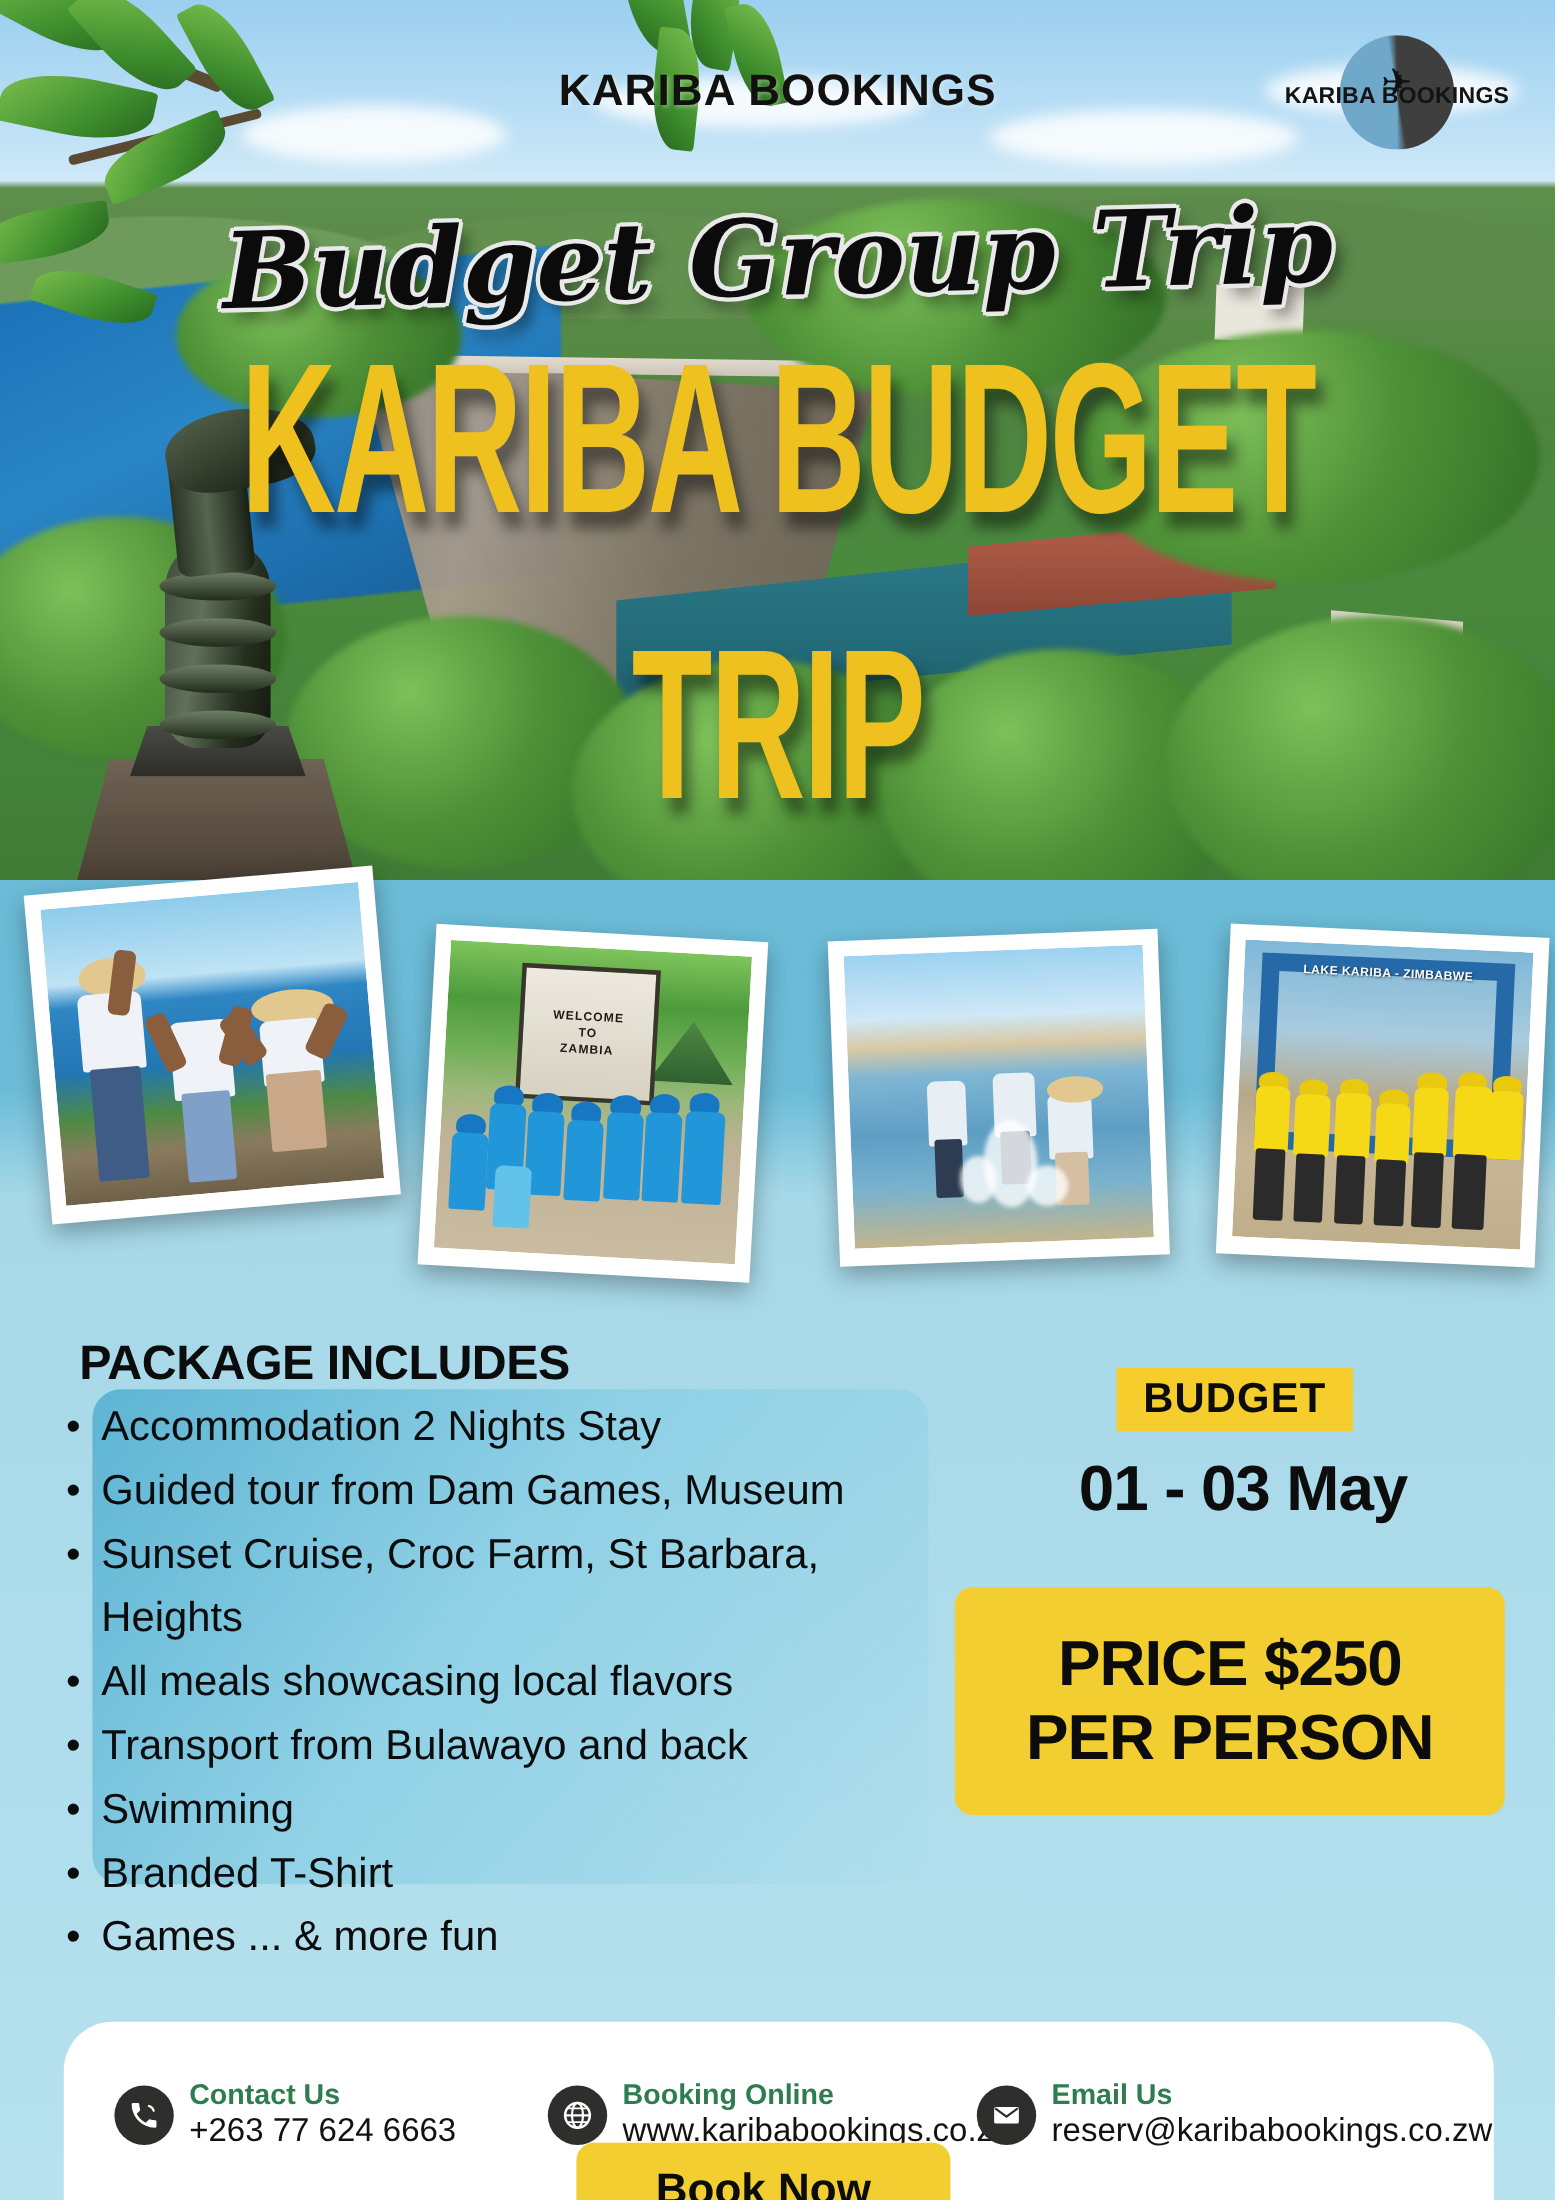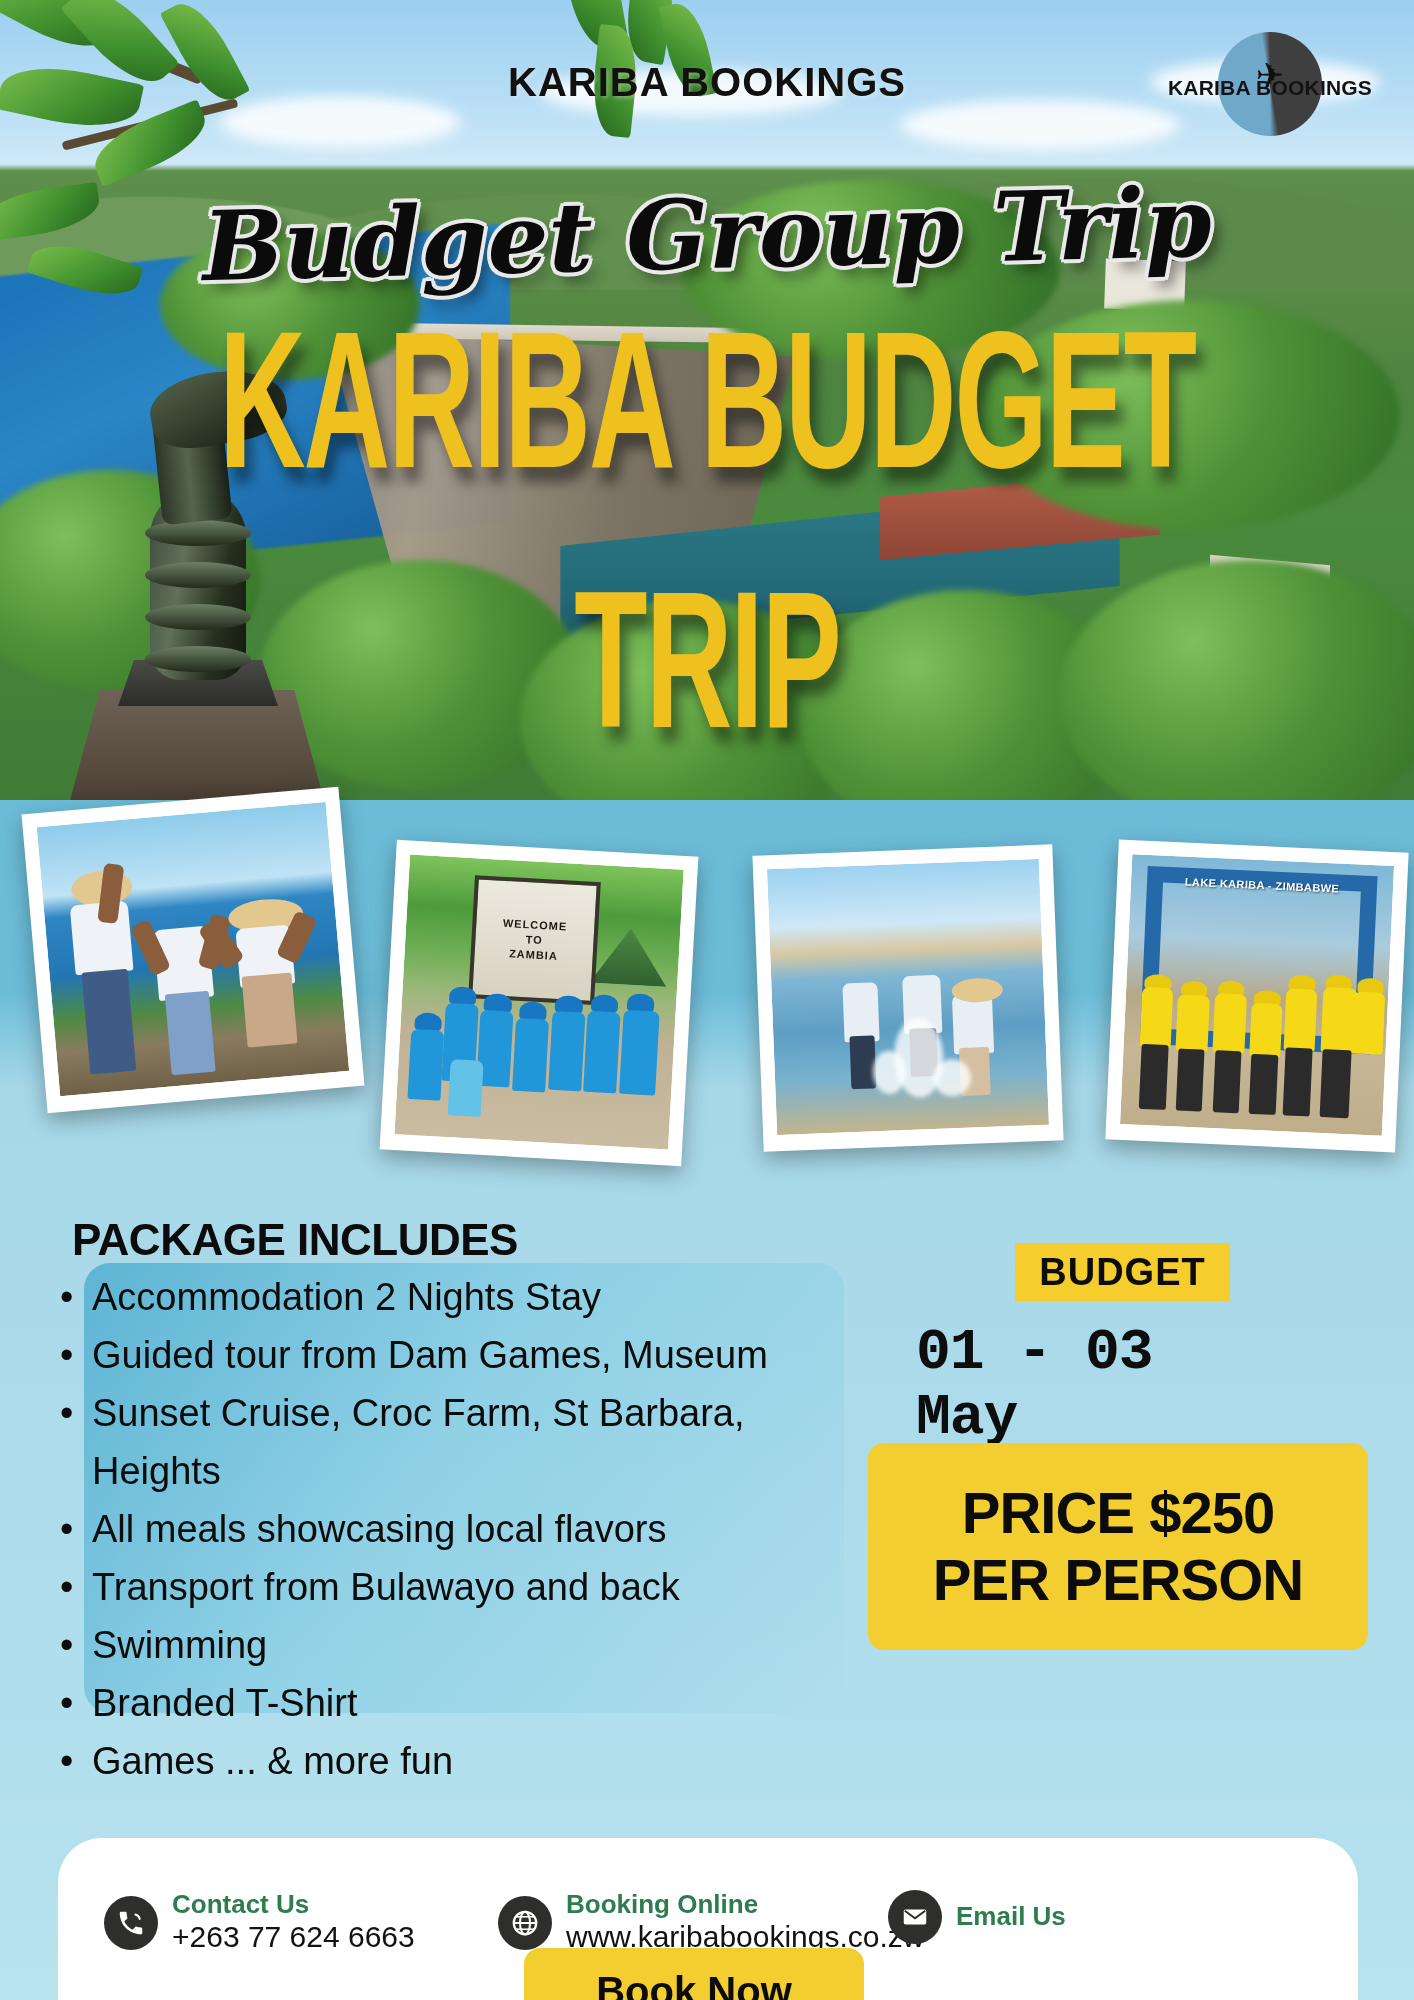--- a/index.html
+++ b/index.html
@@ -270,22 +270,22 @@
     content:"•"; position:absolute; left:12px; top:0; font-size:38px; line-height:58px;
   }
 
   
   .dates-tag {
     position:absolute; left:1015px; top:1243px; width:215px; height:58px;
     background:#F5CE2E; display:flex; align-items:center; justify-content:center;
     font-size:38px; font-weight:bold; color:#0c0c0c; letter-spacing:1px;
   }
   .dates-val {
-    position:absolute; left:916px; top:1320px; width:330px; 
-    font-size:58px; font-weight:bold; color:#0d0d0d; letter-spacing:-1px;font-family:Liberation Mono, monospace;
+    position:absolute; left:965px; top:1320px; width:330px; text-align:center;
+    font-size:58px; font-weight:bold; color:#0d0d0d; letter-spacing:-1px;
   }
   .price-box {
     position:absolute; left:868px; top:1443px; width:500px; height:207px;
     background:#F2CE30; border-radius:16px;
     display:flex; flex-direction:column; align-items:center; justify-content:center;
     gap:2px;
   }
   .price-l1, .price-l2 {
     font-size:58px; font-weight:bold; color:#0c0c0c; letter-spacing:-1px; line-height:1.12;
   }
@@ -531,19 +531,20 @@
 
     <div class="contact" id="c3">
       <span class="c-icon">
         <svg viewBox="0 0 24 24">
             <rect x="3" y="6" width="18" height="12" rx="1.4" fill="#fff"></rect>
             <path d="M3.8 7l8.2 6 8.2-6" fill="none" stroke="#2E2E2C" stroke-width="1.6"></path>
           </svg>
       </span>
       <span>
         <span class="c-label">Email Us</span><br>
+        <span class="c-value">reserv@karibabookings.co.zw</span>
       </span>
     </div>
   </div>
 
   <button class="book-btn">Book Now</button>
 
 </div>
 
 </body></html>

